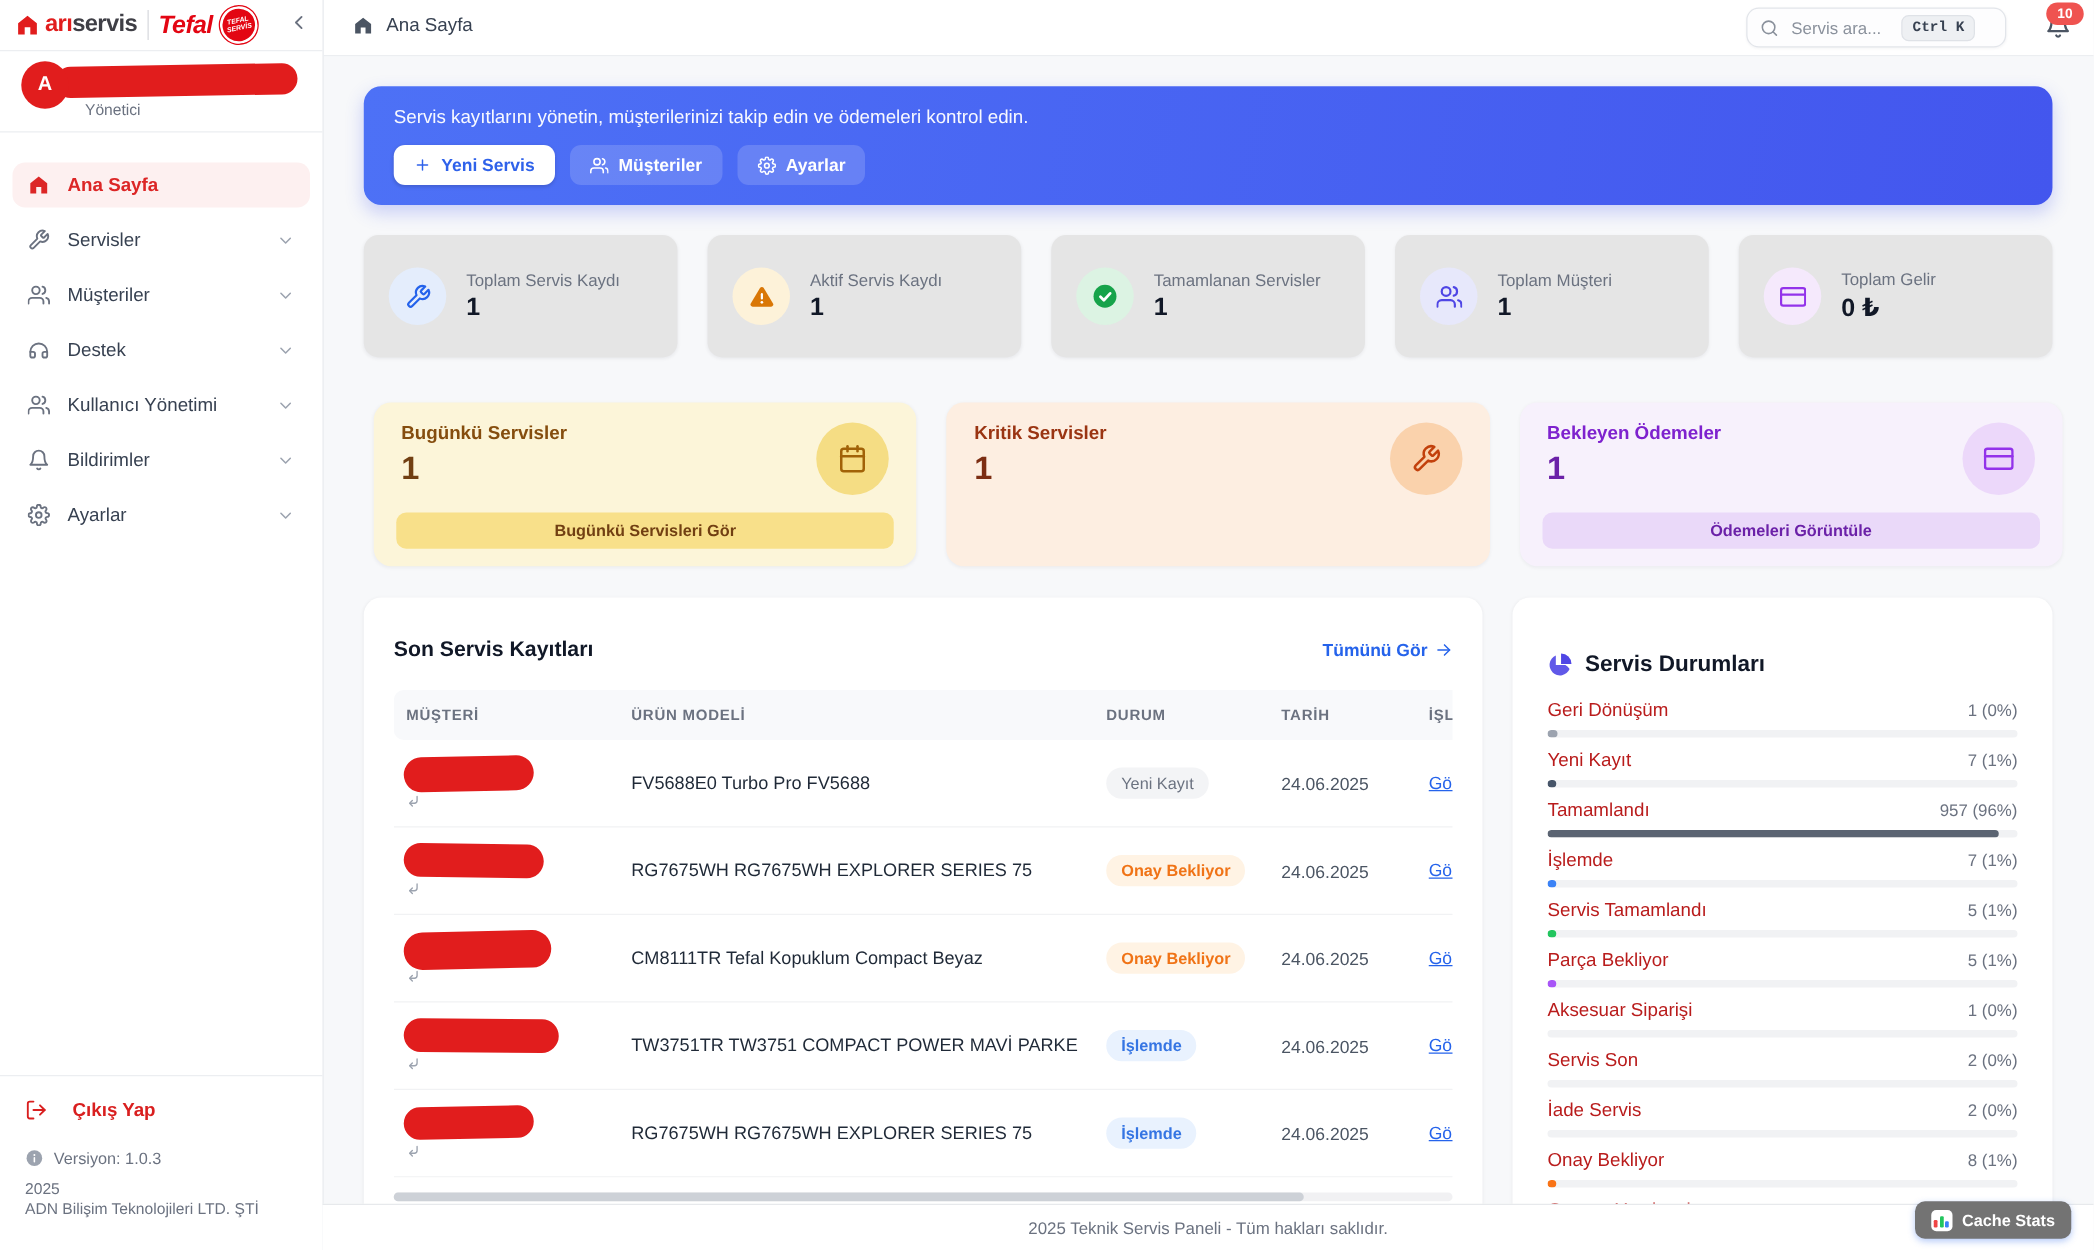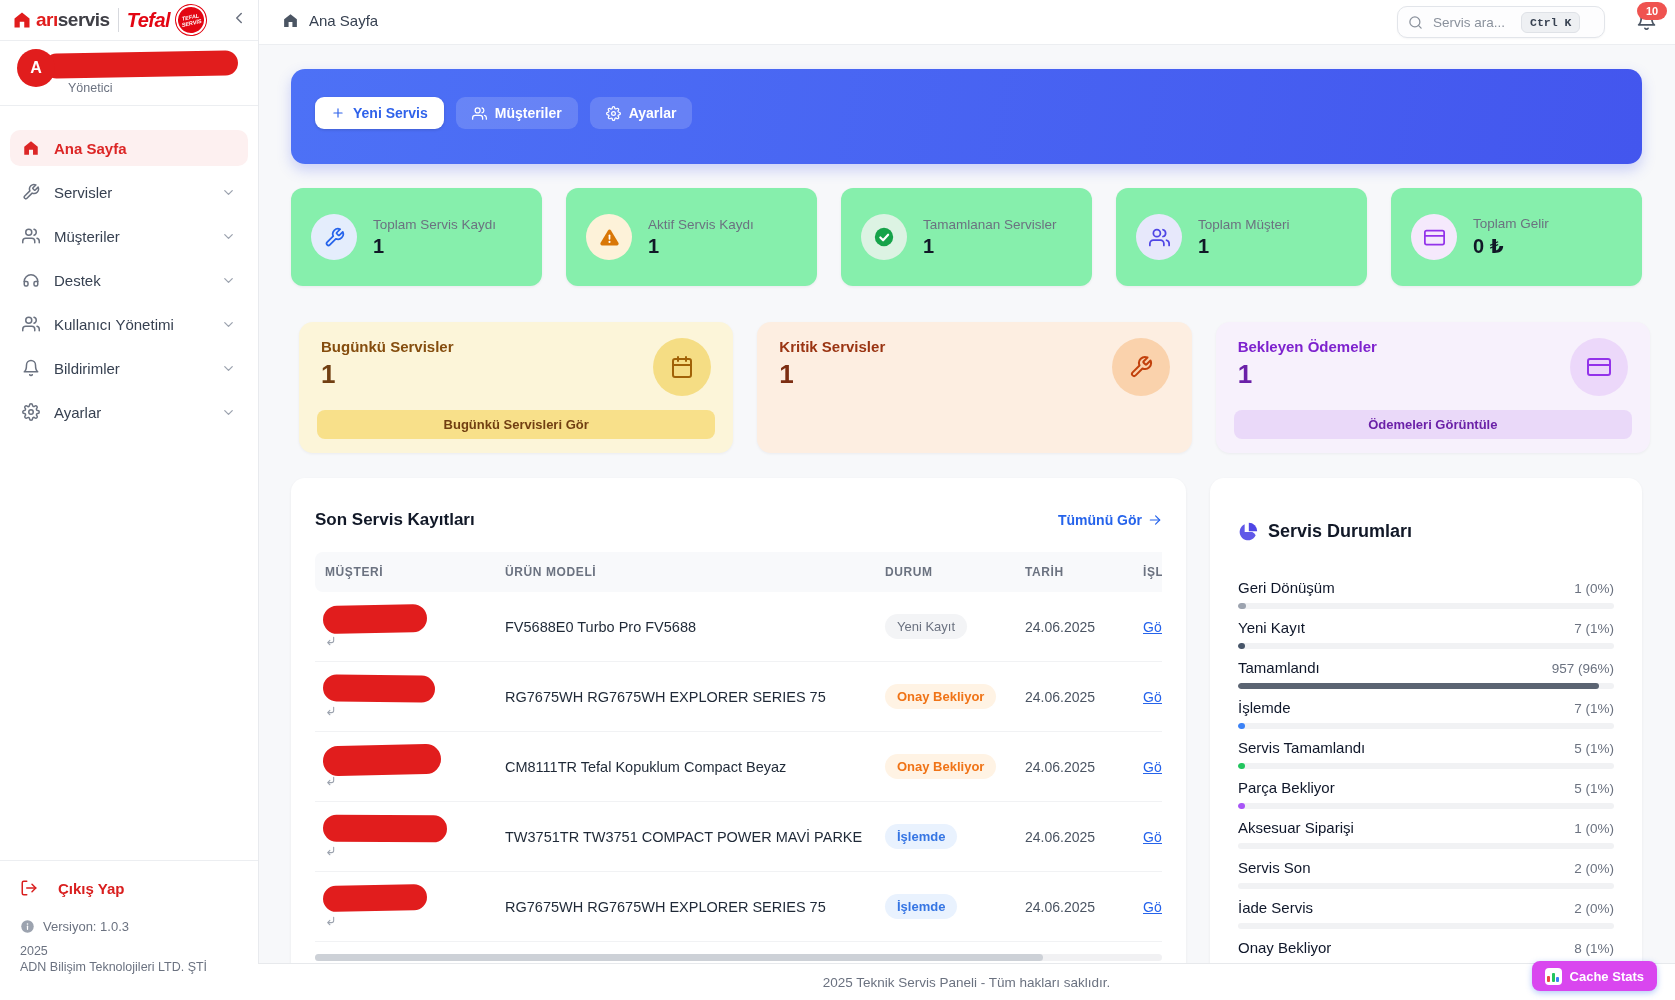--- a/index.html
+++ b/index.html
@@ -57,21 +57,21 @@
 
   .hero{position:absolute;left:33px;top:25px;width:1351px;height:95px;border-radius:14px;
     background:linear-gradient(100deg,#4d71f6 0%,#4356ee 100%);box-sizing:border-box;padding:14px 24px;box-shadow:0 6px 14px rgba(67,86,238,.25);}
   .hero-sub{color:rgba(255,255,255,.96);font-size:15px;margin-top:2px;}
   .hero-btns{display:flex;gap:12px;margin-top:14px;}
   .hero-btn{display:flex;align-items:center;gap:8px;height:32px;padding:0 16px;border-radius:9px;font-size:14px;font-weight:600;cursor:pointer;}
   .hero-btn.primary{background:#fff;color:#2f62ea;box-shadow:0 1px 3px rgba(0,0,0,.15);}
   .hero-btn.ghost{background:rgba(255,255,255,.16);color:#fff;}
 
   .stats{position:absolute;left:33px;top:144px;width:1351px;height:98px;display:flex;gap:24px;}
-  .stat-card{flex:1;background:#86efac;border-radius:12px;box-shadow:0 1px 3px rgba(16,24,40,.06);display:flex;align-items:center;padding:0 20px;}
+  .stat-card{flex:1;background:#e5e5e5;border-radius:12px;box-shadow:0 1px 3px rgba(16,24,40,.06);display:flex;align-items:center;padding:0 20px;}
   .stat-ic{width:46px;height:46px;border-radius:50%;display:flex;align-items:center;justify-content:center;flex-shrink:0;background:var(--bg,#eef);color:var(--fg,#333);}
   .stat-meta{margin-left:16px;}
   .stat-label{font-size:13.5px;color:#6b7280;}
   .stat-value{font-size:20px;font-weight:700;color:#111827;margin-top:3px;}
 
   .quick{position:absolute;left:41px;top:278px;width:1351px;height:131px;display:flex;gap:24px;}
   .qc{flex:1;border-radius:14px;position:relative;box-sizing:border-box;padding:16px 22px;background:var(--bg);box-shadow:0 1px 3px rgba(16,24,40,.05);}
   .qc-title{font-size:15px;font-weight:600;color:var(--title);}
   .qc-value{font-size:26px;font-weight:700;color:var(--value);margin-top:4px;}
   .qc-icon{position:absolute;right:22px;top:16px;width:58px;height:58px;border-radius:50%;background:var(--circle);color:var(--icfg);display:flex;align-items:center;justify-content:center;}
@@ -105,29 +105,29 @@
   .hscroll .thumb{position:absolute;left:0;top:0;height:7px;width:86%;background:#cdd1d7;border-radius:4px;}
 
   
   .status-card{position:absolute;left:952px;top:434px;width:432px;height:560px;background:#fff;border-radius:14px;box-shadow:0 1px 3px rgba(16,24,40,.06);box-sizing:border-box;padding:26px 28px;}
   .status-head{display:flex;align-items:center;gap:10px;margin-top:17px;}
   .status-head .pie{color:#4f46e5;}
   .status-title{font-size:18px;font-weight:700;color:#111827;}
   .status-list{margin-top:18px;}
   .st-item{height:40px;}
   .st-top{display:flex;justify-content:space-between;align-items:baseline;}
-  .st-label{font-size:15px;color:#0f172a;margin-top:19px;}
+  .st-label{font-size:15px;color:#b91c1c;}
   .st-val{font-size:13.5px;color:#6b7280;}
   .st-track{margin-top:7px;height:6px;border-radius:3px;background:#f1f2f4;overflow:hidden;}
   .st-fill{height:6px;border-radius:3px;width:0;}
 
   
   .footer{position:absolute;left:258px;right:0;top:963px;height:37px;background:#fff;border-top:1px solid #e7e9ec;z-index:7;display:flex;align-items:center;justify-content:center;}
   .footer-txt{font-size:13.5px;color:#6b7280;}
-  .cache-btn{position:absolute;right:18px;bottom:9px;z-index:9;height:30px;background:#d946ef;border-radius:8px;color:#fff;font-size:13px;font-weight:600;display:flex;align-items:center;gap:8px;padding:0 13px;cursor:pointer;box-shadow:0 2px 6px rgba(37,99,235,.35);}
+  .cache-btn{position:absolute;right:18px;bottom:9px;z-index:9;height:30px;background:#737373;border-radius:8px;color:#fff;font-size:13px;font-weight:600;display:flex;align-items:center;gap:8px;padding:0 13px;cursor:pointer;box-shadow:0 2px 6px rgba(37,99,235,.35);}
   .cache-ic{width:17px;height:17px;background:#fff;border-radius:4px;display:flex;align-items:flex-end;justify-content:center;gap:1.5px;padding-bottom:3px;box-sizing:border-box;}
   .cache-ic i{display:block;width:3px;border-radius:1px;}
 </style>
 </head>
 <body>
 
 <svg width="0" height="0" style="position:absolute">
   <defs>
     <symbol id="i-home" viewBox="0 0 24 24">
         <path fill="currentColor" d="M12 3l9 7.2V21h-6.3v-6.8H9.3V21H3V10.2z"></path>
@@ -374,20 +374,21 @@
     <svg width="21" height="21">
         <use href="#i-bell"></use>
       </svg>
   </div>
   <div class="notif-badge">10</div>
 </header>
 
 <div class="main">
 
   <section class="hero">
+    <div class="hero-sub">Servis kayıtlarını yönetin, müşterilerinizi takip edin ve ödemeleri kontrol edin.</div>
     <div class="hero-btns">
       <div class="hero-btn primary">
         <span>
             <svg width="14" height="14">
               <use href="#i-plus"></use>
             </svg>
           </span>
         <span>Yeni Servis</span>
       </div>
       <div class="hero-btn ghost">

